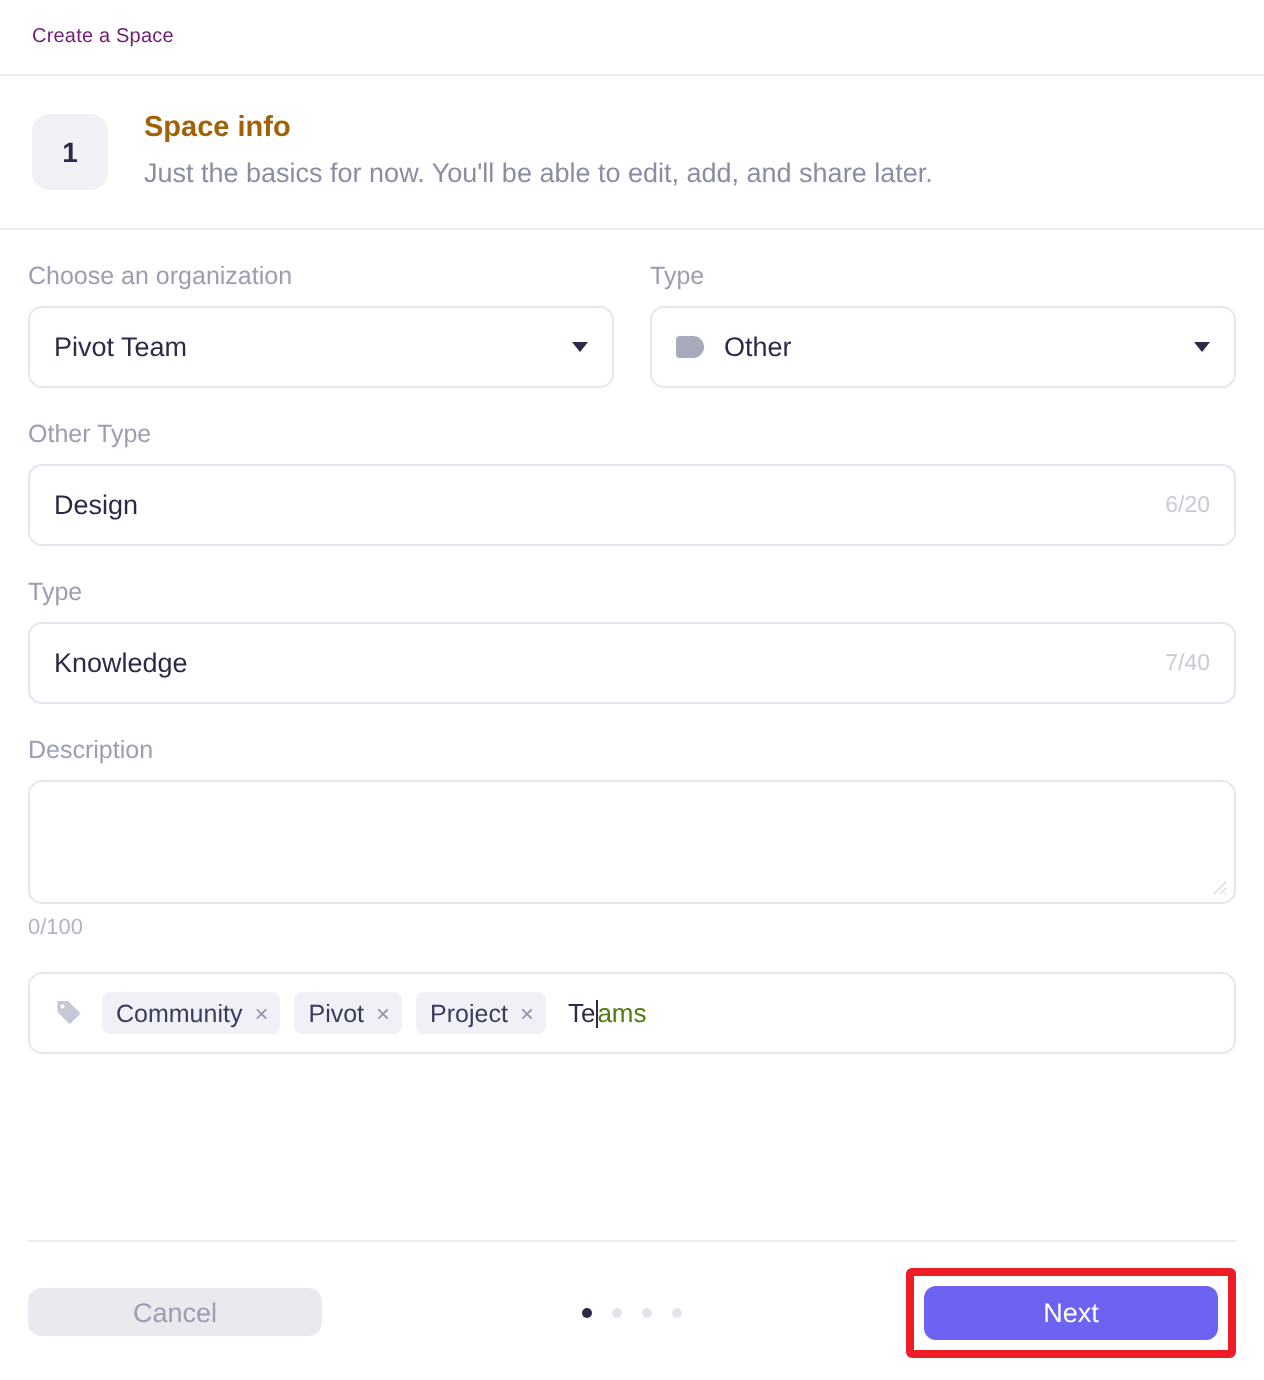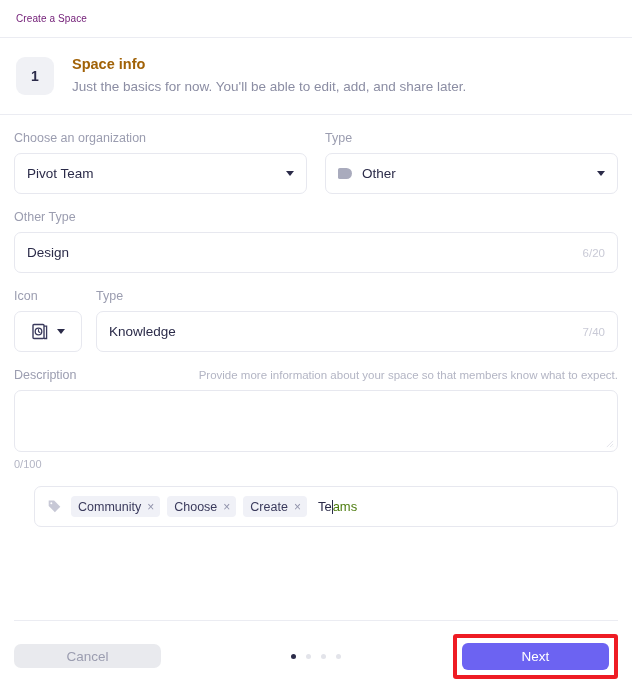--- a/index.html
+++ b/index.html
@@ -157,21 +157,20 @@
   
   .tags-control {
     min-height: 41px;
     border: 1px solid #e7e8ef;
     border-radius: 7px;
     background: #fff;
     display: flex;
     align-items: center;
     padding: 0 12px;
     gap: 7px;
-    margin-left: 20px;
   }
   .tag-lead-icon { flex: 0 0 auto; margin-right: 2px; display:flex; align-items:center; }
   .chip {
     background: #f0f1f7;
     border-radius: 4px;
     height: 21px;
     display: inline-flex;
     align-items: center;
     padding: 0 6px 0 7px;
     font-size: 12.5px;
@@ -300,47 +299,34 @@
       <span class="field-label">Other Type</span>
       <div class="control">
         <span class="value">Design</span>
         <span class="counter">6/20</span>
       </div>
     </div>
 
     <div class="gap"></div>
 
     <div class="icon-name-row">
-      <div class="icon-col">
-        <span class="field-label">Icon</span>
-        <div class="icon-picker">
-          <svg width="18" height="19" viewBox="0 0 18 19">
-            <rect x="1" y="2.5" width="11" height="14" rx="1" fill="none" stroke="#3a3a5c" stroke-width="1.4"></rect>
-            <path d="M12 4.2 L14.6 4.2 L14.6 16.5 L12 16.5" fill="none" stroke="#3a3a5c" stroke-width="1.3"></path>
-            <circle cx="6.5" cy="9.5" r="3.3" fill="none" stroke="#3a3a5c" stroke-width="1.3"></circle>
-            <path d="M6.5 7.6 L6.5 9.6 L7.9 10.4" fill="none" stroke="#3a3a5c" stroke-width="1.1" stroke-linecap="round"></path>
-          </svg>
-          <span class="caret" style="margin-left:0;"></span>
-        </div>
-      </div>
       <div class="name-col">
         <span class="field-label">Type</span>
         <div class="control">
           <span class="value">Knowledge</span>
           <span class="counter">7/40</span>
         </div>
       </div>
     </div>
 
     <div class="gap"></div>
 
     <div>
       <div class="label-row">
         <span class="field-label">Description</span>
-        <span class="label-hint">Provide more information about your space so that members know what to expect.</span>
       </div>
       <div class="textarea">
         <svg class="resize-grip" viewBox="0 0 10 10">
           <path d="M9 2 L2 9 M9 5.5 L5.5 9 M9 8.4 L8.4 9" stroke="#d3d4de" stroke-width="0.9" fill="none"></path>
         </svg>
       </div>
       <div class="count-below">0/100</div>
     </div>
 
     <div class="gap"></div>
@@ -352,25 +338,25 @@
             <path d="M7.6 1.6 L14.2 8.2 L8.4 14 L1.8 7.4 L1.8 1.6 Z" fill="#c7c8d6"></path>
             <circle cx="4.6" cy="4.5" r="1.05" fill="#ffffff"></circle>
           </svg>
         </span>
 
         <span class="chip">
           <span>Community</span>
           <span class="chip-x">×</span>
         </span>
         <span class="chip">
-          <span>Choose</span>
+          <span>Pivot</span>
           <span class="chip-x">×</span>
         </span>
         <span class="chip">
-          <span>Create</span>
+          <span>Project</span>
           <span class="chip-x">×</span>
         </span>
 
         <span class="tag-typing">
           <span class="tag-typed">Te</span>
           <span class="tag-cursor"></span>
           <span class="tag-ghost">ams</span>
         </span>
       </div>
     </div>

